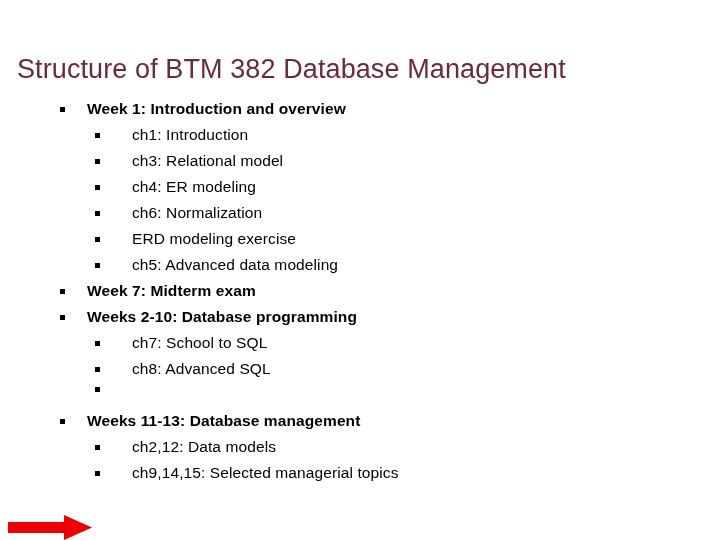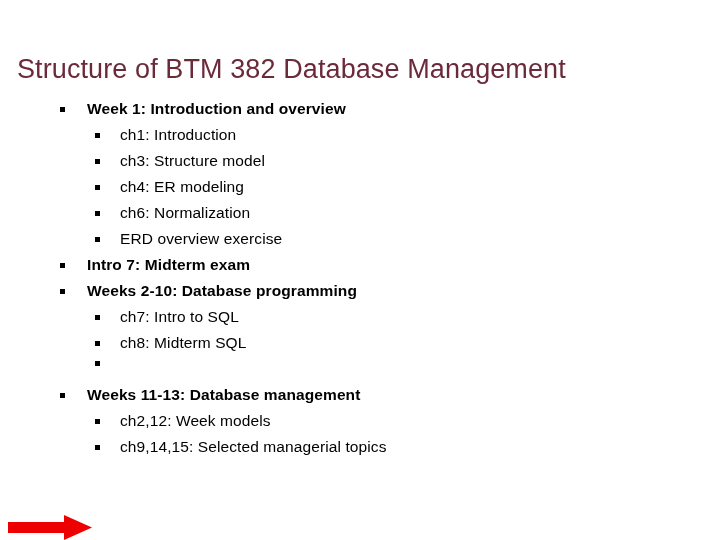--- a/index.html
+++ b/index.html
@@ -80,20 +80,21 @@
   }
   .lvl1 .txt {
     font-size: 15.5px;
     font-weight: bold;
     padding-left: 22px;
     letter-spacing: 0.1px;
   }
   
   .lvl2 {
     padding-left: 95px;
+    gap: 12px;
   }
   .lvl2 .txt {
     font-size: 15.5px;
     font-weight: normal;
     padding-left: 20px;
     letter-spacing: 0.1px;
   }
 
   
   .red-arrow {
@@ -190,71 +191,75 @@
     </div>
 
     <div class="bullet-row lvl2">
       <span class="marker"><i></i></span>
       <span class="txt">ch1: Introduction</span>
     </div>
 
 
     <div class="bullet-row lvl2">
       <span class="marker"><i></i></span>
-      <span class="txt">ch3: Structure model</span>
+      <span class="txt">ch3: Relational model</span>
     </div>
 
     <div class="bullet-row lvl2">
       <span class="marker"><i></i></span>
       <span class="txt">ch4: ER modeling</span>
     </div>
 
     <div class="bullet-row lvl2">
       <span class="marker"><i></i></span>
       <span class="txt">ch6: Normalization</span>
     </div>
 
     <div class="bullet-row lvl2">
       <span class="marker"><i></i></span>
-      <span class="txt">ERD overview exercise</span>
-    </div>
-
+      <span class="txt">ERD modeling exercise</span>
+    </div>
+
+    <div class="bullet-row lvl2">
+      <span class="marker"><i></i></span>
+      <span class="txt">ch5: Advanced data modeling</span>
+    </div>
 
     <div class="bullet-row lvl1">
       <span class="marker"><i></i></span>
-      <span class="txt">Intro 7: Midterm exam</span>
+      <span class="txt">Week 7: Midterm exam</span>
     </div>
 
     <div class="bullet-row lvl1">
       <span class="marker"><i></i></span>
       <span class="txt">Weeks 2-10: Database programming</span>
     </div>
 
     <div class="bullet-row lvl2">
       <span class="marker"><i></i></span>
-      <span class="txt">ch7: Intro to SQL</span>
-    </div>
-
-    <div class="bullet-row lvl2">
-      <span class="marker"><i></i></span>
-      <span class="txt">ch8: Midterm SQL</span>
+      <span class="txt">ch7: School to SQL</span>
+    </div>
+
+    <div class="bullet-row lvl2">
+      <span class="marker"><i></i></span>
+      <span class="txt">ch8: Advanced SQL</span>
     </div>
 
     <div class="bullet-row lvl2">
       <span class="marker"><i></i></span>
     </div>
 
     <div class="bullet-row lvl1">
       <span class="marker"><i></i></span>
       <span class="txt">Weeks 11-13: Database management</span>
     </div>
 
     <div class="bullet-row lvl2">
       <span class="marker"><i></i></span>
-      <span class="txt">ch2,12: Week models</span>
+      <span class="txt">ch2,12: Data models</span>
     </div>
 
 
     <div class="bullet-row lvl2">
       <span class="marker"><i></i></span>
       <span class="txt">ch9,14,15: Selected managerial topics</span>
     </div>
 
   </div>
 

